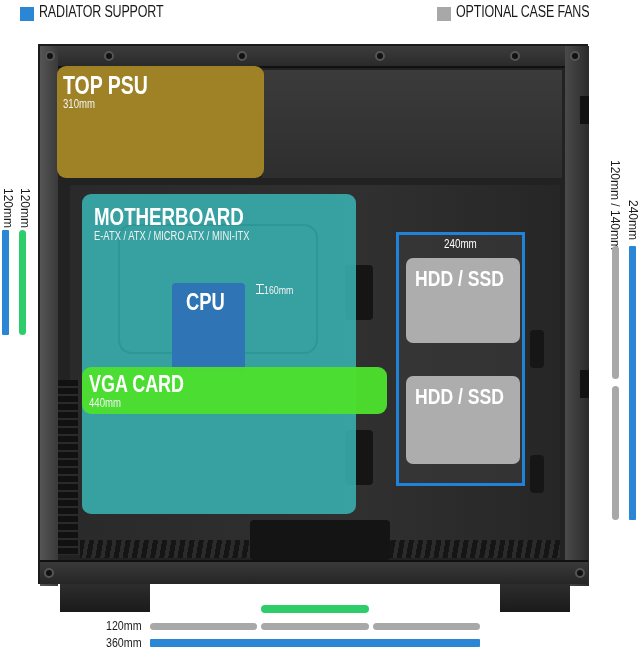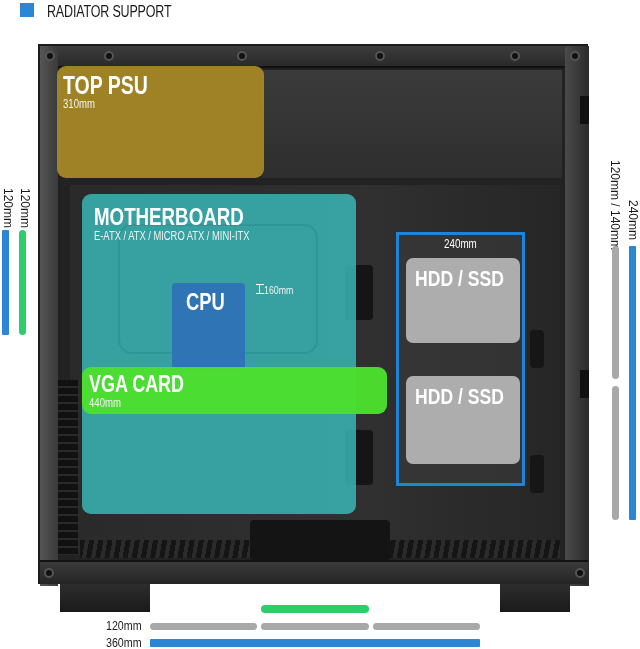--- a/index.html
+++ b/index.html
@@ -2,21 +2,21 @@
 <html><head>
 <meta charset="utf-8">
 <style>
   * { box-sizing: border-box; margin: 0; padding: 0; }
   html, body { width: 640px; height: 649px; background: #ffffff; overflow: hidden; }
   body { position: relative; font-family: "Liberation Sans", "DejaVu Sans", sans-serif; }
   .abs { position: absolute; }
 
   
   .legend { position: absolute; top: 0; left: 0; width: 640px; height: 26px; }
-  .legend-item { position: absolute; top: 3px; display: flex; align-items: flex-start; height: 18px; gap: 8px; }
+  .legend-item { position: absolute; top: 3px; display: flex; align-items: flex-end; height: 18px; }
   .legend-swatch { width: 14px; height: 14px; margin-right: 5px; }
   .legend-label { font-size: 16px; color: #1a1a1a; transform: scaleX(0.78); transform-origin: left center; white-space: nowrap; letter-spacing: -0.2px; }
 
   
   .case-outer { left: 38px; top: 44px; width: 550px; height: 540px; background: #1b1b1b; }
   .case-frame-top { left: 40px; top: 46px; width: 548px; height: 22px; background: linear-gradient(#3c3c3c, #2a2a2a); border-bottom: 2px solid #111; }
   .case-frame-left { left: 40px; top: 46px; width: 18px; height: 540px; background: linear-gradient(90deg,#555,#3a3a3a); }
   .case-frame-right { left: 565px; top: 46px; width: 24px; height: 540px; background: linear-gradient(90deg,#4a4a4a,#2b2b2b); }
   .case-frame-bottom { left: 40px; top: 560px; width: 548px; height: 24px; background: linear-gradient(#3a3a3a,#252525); border-top: 2px solid #111; }
   .case-inner { left: 58px; top: 68px; width: 507px; height: 492px; background: #222; }
@@ -47,20 +47,24 @@
   .dim-label { position: absolute; color: #1a1a1a; font-size: 13px; white-space: nowrap; }
   .vlabel { position: absolute; color: #1a1a1a; font-size: 12px; white-space: nowrap; transform: rotate(90deg); transform-origin: left top; }
 </style>
 </head>
 <body>
 
 <div class="legend">
   <div class="legend-item" style="left:20px">
     <div class="legend-swatch" style="background:#2b87d6"></div>
     <span class="legend-label">RADIATOR SUPPORT</span>
+  </div>
+  <div class="legend-item" style="left:437px">
+    <div class="legend-swatch" style="background:#a8a8a8"></div>
+    <span class="legend-label">OPTIONAL CASE FANS</span>
   </div>
 </div>
 
 <div class="abs case-outer"></div>
 <div class="abs case-inner"></div>
 <div class="abs mb-tray"></div>
 <div class="abs psu-shroud"></div>
 <div class="abs vent-strip"></div>
 <div class="abs bottom-vents"></div>
 <div class="abs bottom-fan"></div>

